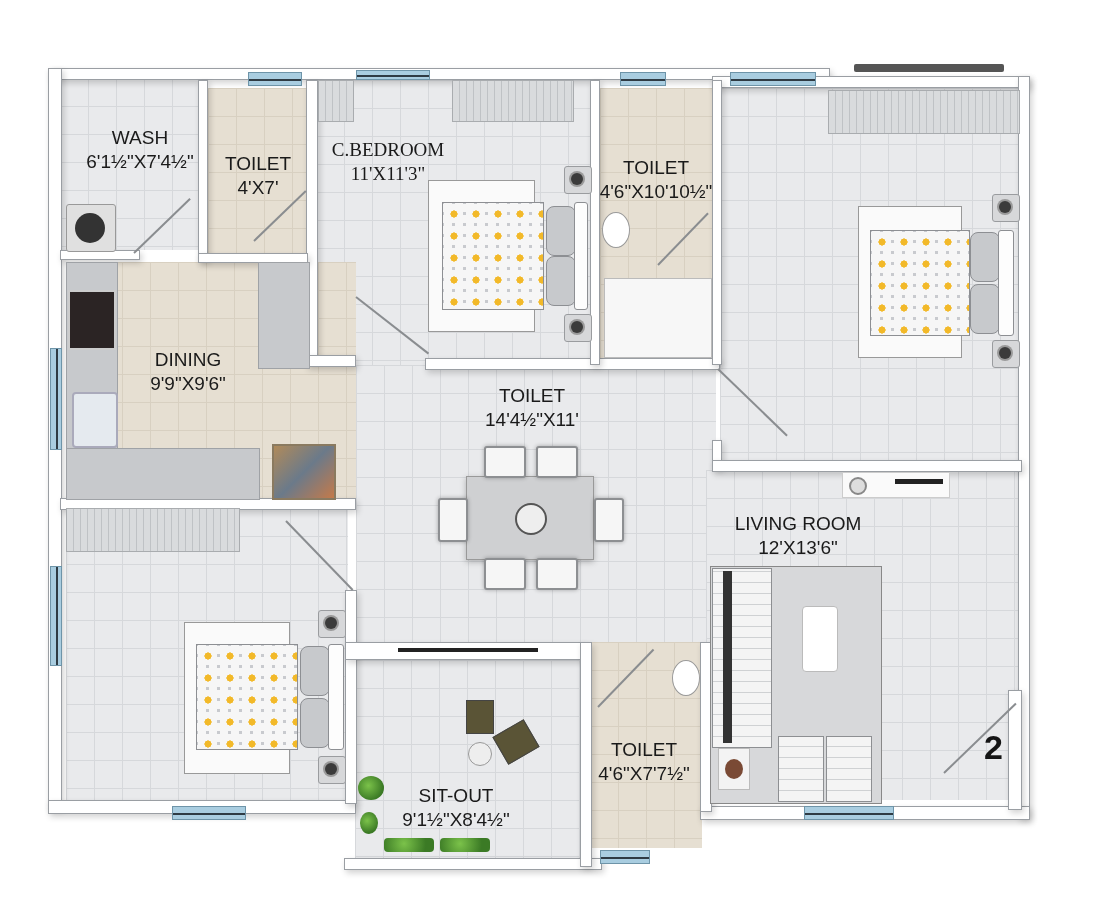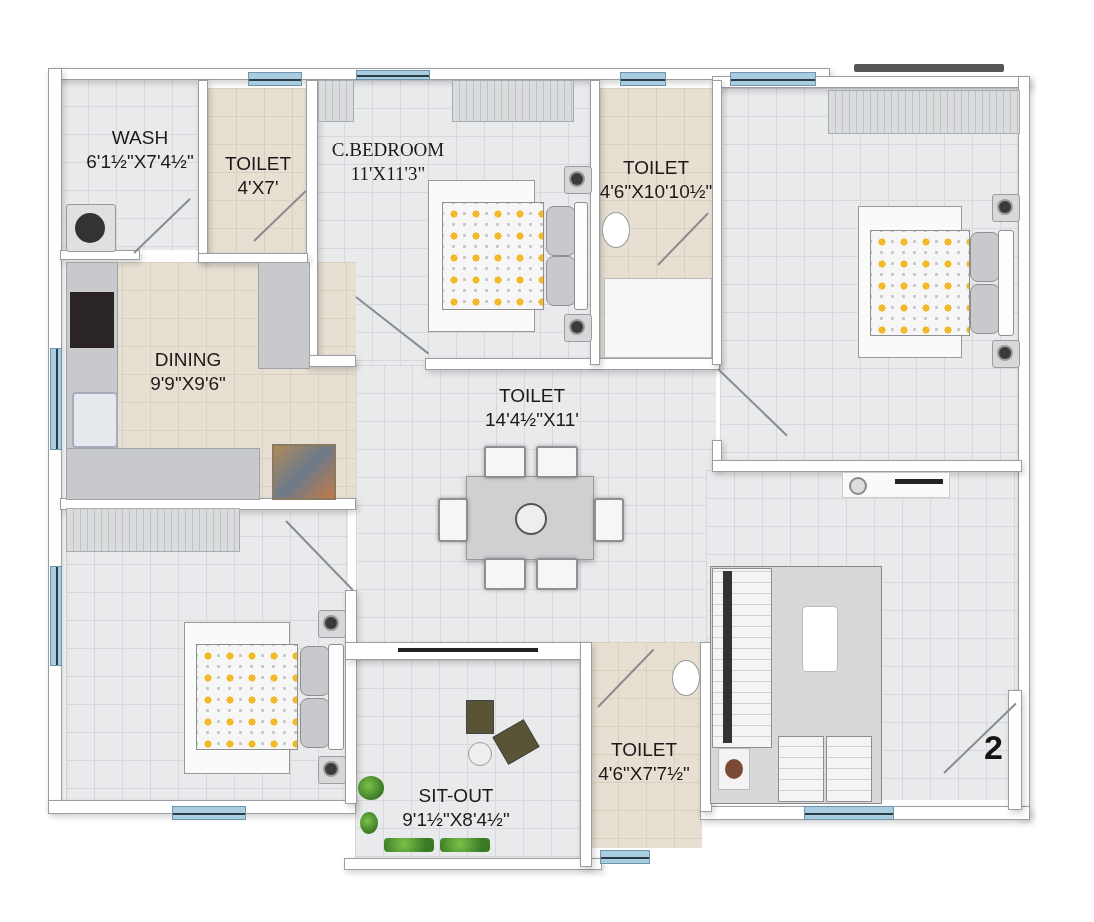--- a/index.html
+++ b/index.html
@@ -199,20 +199,24 @@
     <div>4'6"X10'10½"</div>
   </div>
   <div class="label" style="left:188px;top:348px;">
     <div>DINING</div>
     <div>9'9"X9'6"</div>
   </div>
   <div class="label" style="left:532px;top:384px;">
     <div>TOILET</div>
     <div>14'4½"X11'</div>
   </div>
+  <div class="label" style="left:798px;top:512px;">
+    <div>LIVING ROOM</div>
+    <div>12'X13'6"</div>
+  </div>
   <div class="label" style="left:456px;top:784px;">
     <div>SIT-OUT</div>
     <div>9'1½"X8'4½"</div>
   </div>
   <div class="label" style="left:644px;top:738px;">
     <div>TOILET</div>
     <div>4'6"X7'7½"</div>
   </div>
 
   <div class="bignum" style="left:984px;top:728px;">2</div>

